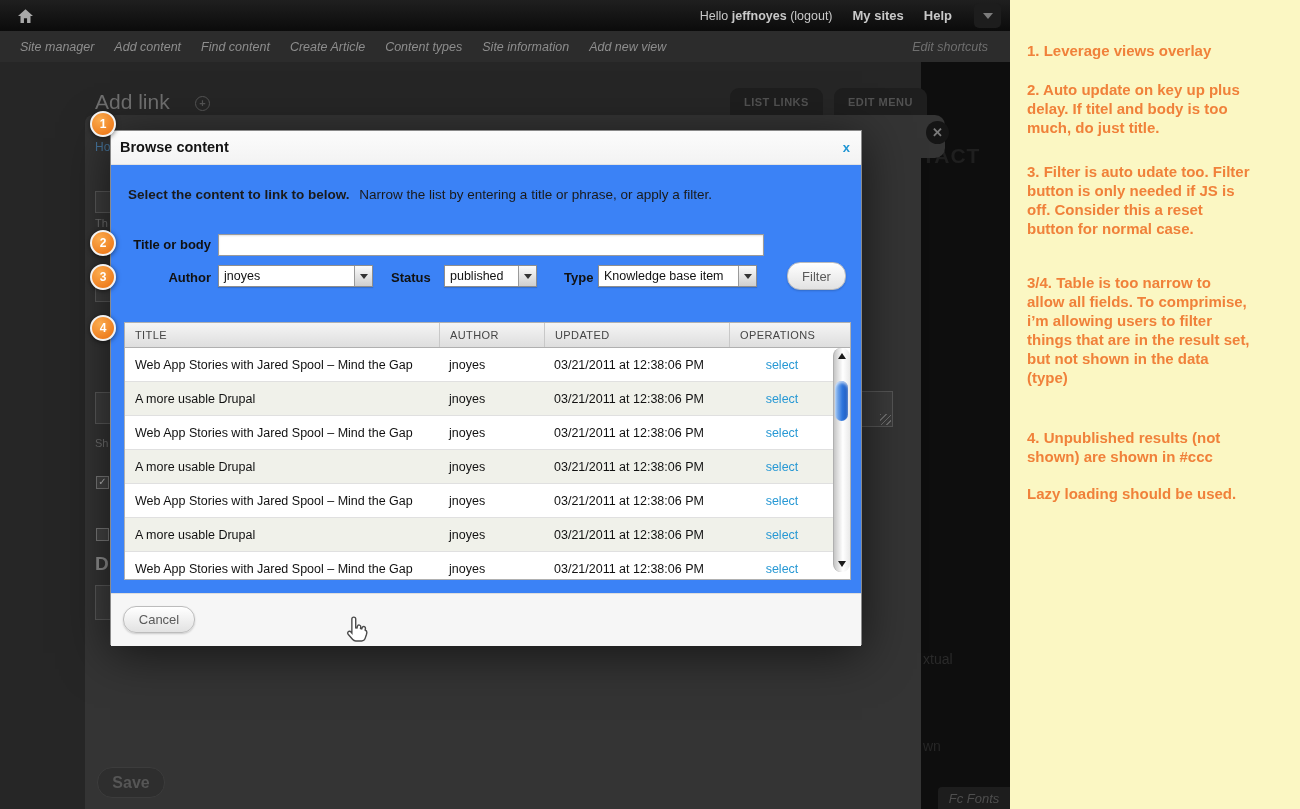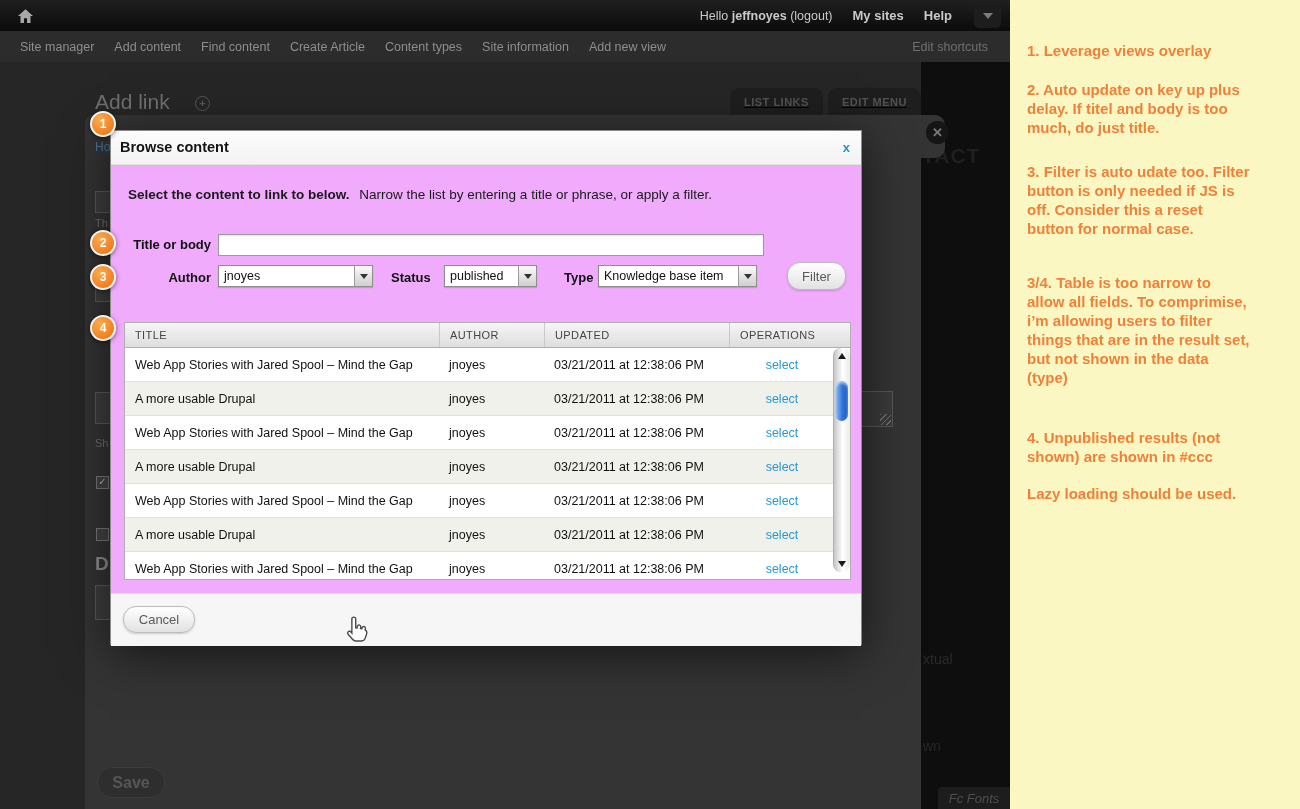--- a/index.html
+++ b/index.html
@@ -15,38 +15,38 @@
   .tb-item.active{background:#454545;border-radius:10px;color:#dedede;}
   .tb-right{margin-left:auto;display:flex;align-items:center;}
   .tb-user{color:#c9c9c9;font-size:12.5px;padding:0 10px;}
   .tb-user b{font-weight:bold;}
   .tb-link{color:#c9c9c9;font-size:13px;font-weight:bold;padding:0 10px;cursor:pointer;}
   .tb-caret{width:27px;height:25px;background:#1d1d1d;border-radius:5px;margin:0 9px 0 12px;
     display:flex;align-items:center;justify-content:center;cursor:pointer;}
   .tb-caret i{width:0;height:0;border-left:5px solid transparent;border-right:5px solid transparent;
     border-top:6px solid #7c7c7c;}
   .shortcuts{position:absolute;left:0;top:31px;width:1010px;height:31px;background:#2c2c2c;
-    display:flex;align-items:center;z-index:5;}
+    display:flex;align-items:center;z-index:5;font-style:italic;}
   .sc-item{color:#8d8d8d;font-size:12.5px;padding:0 10px;cursor:pointer;}
   .sc-item:first-child{margin-left:10px;}
   .sc-edit{position:absolute;right:22px;color:#6f6f6f;font-size:12.5px;cursor:pointer;}
 
   
   .page-area{position:absolute;left:0;top:62px;width:1010px;height:747px;background:#262626;}
   .black-strip{position:absolute;left:921px;top:0;width:89px;height:747px;background:#0e0e0e;}
   .frag-contact{position:absolute;left:1px;top:82px;color:#1f1f1f;font-size:21px;font-weight:bold;letter-spacing:1px;}
   .frag-xtual{position:absolute;left:2px;top:589px;color:#2a2a2a;font-size:14px;}
   .frag-wn{position:absolute;left:2px;top:676px;color:#262626;font-size:14px;}
   .fonts-badge{position:absolute;left:17px;top:725px;width:72px;height:22px;background:#1d1d1d;
     border-radius:4px 0 0 0;color:#4e4e4e;font-size:13px;font-style:italic;
     display:flex;align-items:center;justify-content:center;}
   .page-title{position:absolute;left:95px;top:28px;color:#6f6f6f;font-size:21px;}
   .add-circle{position:absolute;left:195px;top:34px;width:13px;height:13px;border:1.5px solid #555;
     border-radius:50%;color:#555;font-size:11px;line-height:13px;text-align:center;font-weight:bold;}
-  .tabs{position:absolute;left:730px;top:26px;display:flex;gap:5px;text-decoration:underline;}
+  .tabs{position:absolute;left:730px;top:26px;display:flex;gap:11px;}
   .tab{background:#1e1e1e;color:#525252;font-size:11px;font-weight:bold;letter-spacing:.5px;
     padding:8px 14px 9px;border-radius:9px 9px 0 0;cursor:pointer;}
   .panel{position:absolute;left:85px;top:53px;width:836px;height:694px;background:#343434;
     border-radius:8px 8px 0 0;}
   .panel-ear{position:absolute;left:900px;top:53px;width:45px;height:43px;background:#343434;
     border-radius:0 10px 10px 0;}
   .overlay-close{position:absolute;left:926px;top:59px;width:23px;height:23px;border-radius:50%;
     background:#151515;color:#7a7a7a;font-size:13px;font-weight:bold;display:flex;align-items:center;
     justify-content:center;cursor:pointer;}
   
@@ -59,21 +59,21 @@
     font-size:10px;line-height:10px;text-align:center;}
   .fr-heading{color:#8f8f8f;font-size:19px;font-weight:bold;}
   .fr-save{left:12px;top:652px;width:66px;height:29px;background:#2e2e2e;border:1px solid #3c3c3c;
     border-radius:15px;color:#565656;font-size:16px;font-weight:bold;display:flex;align-items:center;
     justify-content:center;cursor:pointer;}
   .fr-grip{left:776px;top:276px;width:30px;height:34px;background:#3b3b3b;border:1px solid #565656;}
   .fr-grip::after{content:"";position:absolute;right:1px;bottom:1px;width:11px;height:11px;
     background:repeating-linear-gradient(135deg,#6e6e6e 0 1px,transparent 1px 4px);}
 
   
-  .modal{position:absolute;left:110px;top:130px;width:752px;height:515px;background:#f0abfc;
+  .modal{position:absolute;left:110px;top:130px;width:752px;height:515px;background:#3b82f6;
     border:1px solid #8a8a8a;box-sizing:border-box;box-shadow:0 8px 45px rgba(0,0,0,.6);z-index:10;}
   .m-header{height:33px;background:linear-gradient(#fcfcfc,#f3f3f3);border-bottom:1px solid #e2e2e2;
     position:relative;}
   .m-title{position:absolute;left:9px;top:0;line-height:33px;font-size:14.5px;font-weight:bold;color:#141414;}
   .m-close{position:absolute;right:11px;top:0;line-height:33px;color:#2196d4;font-size:13px;
     font-weight:bold;cursor:pointer;}
   .m-instruction{position:absolute;left:17px;top:56px;font-size:13.5px;color:#1a1a1a;}
   .m-instruction b{font-weight:bold;}
   .flabel{position:absolute;font-size:13px;font-weight:bold;color:#111;}
   .flabel.ralign{left:0;width:100px;text-align:right;}

